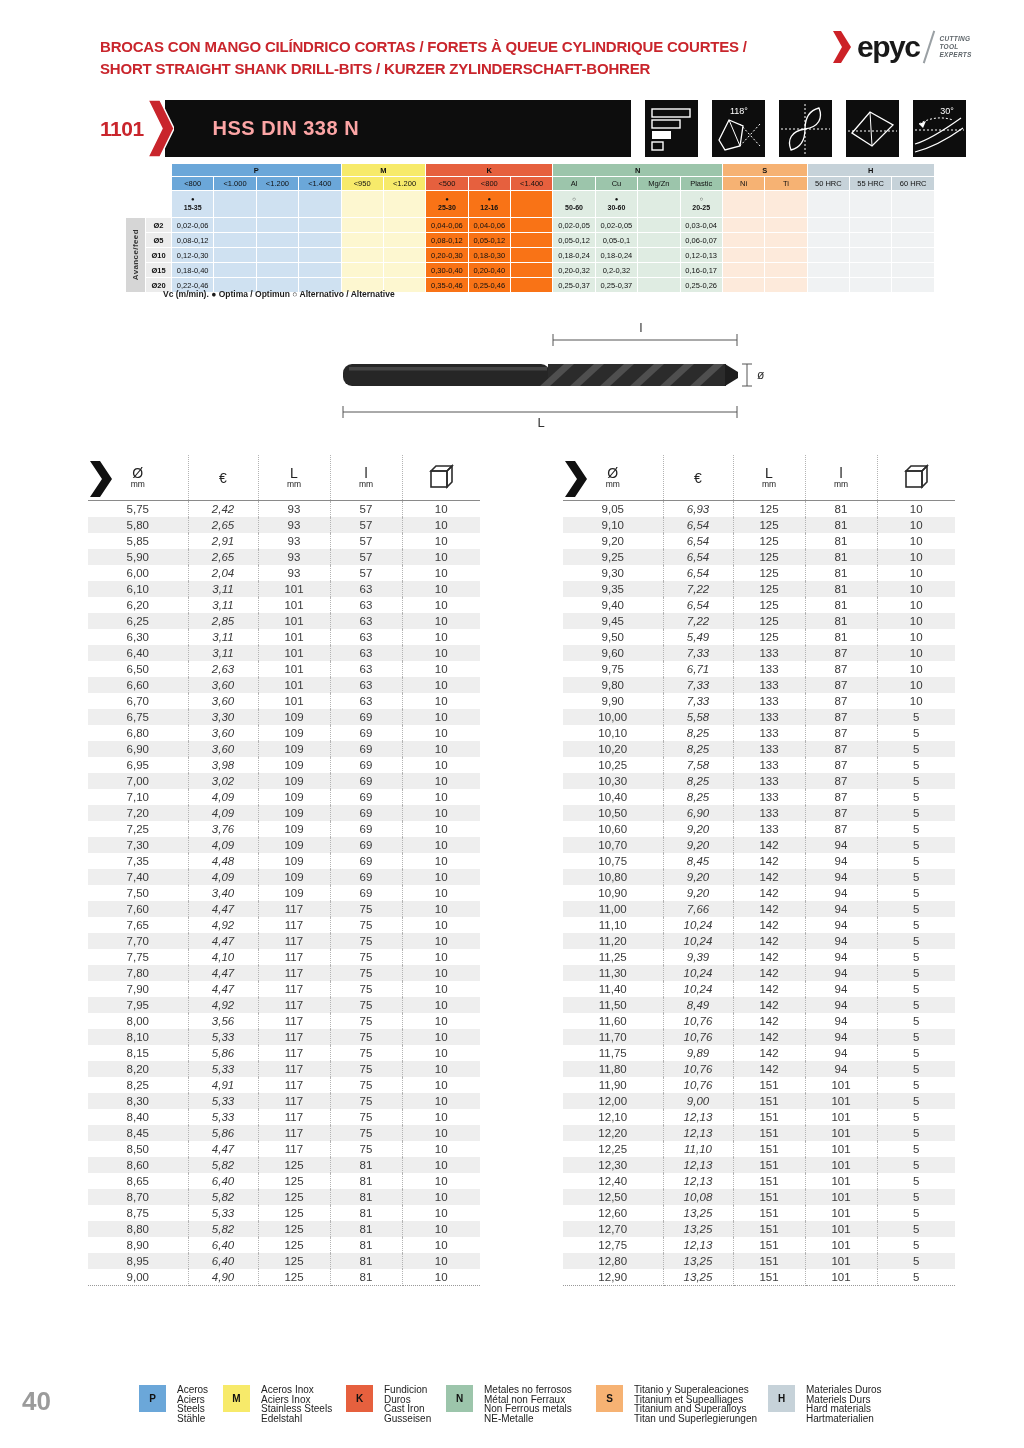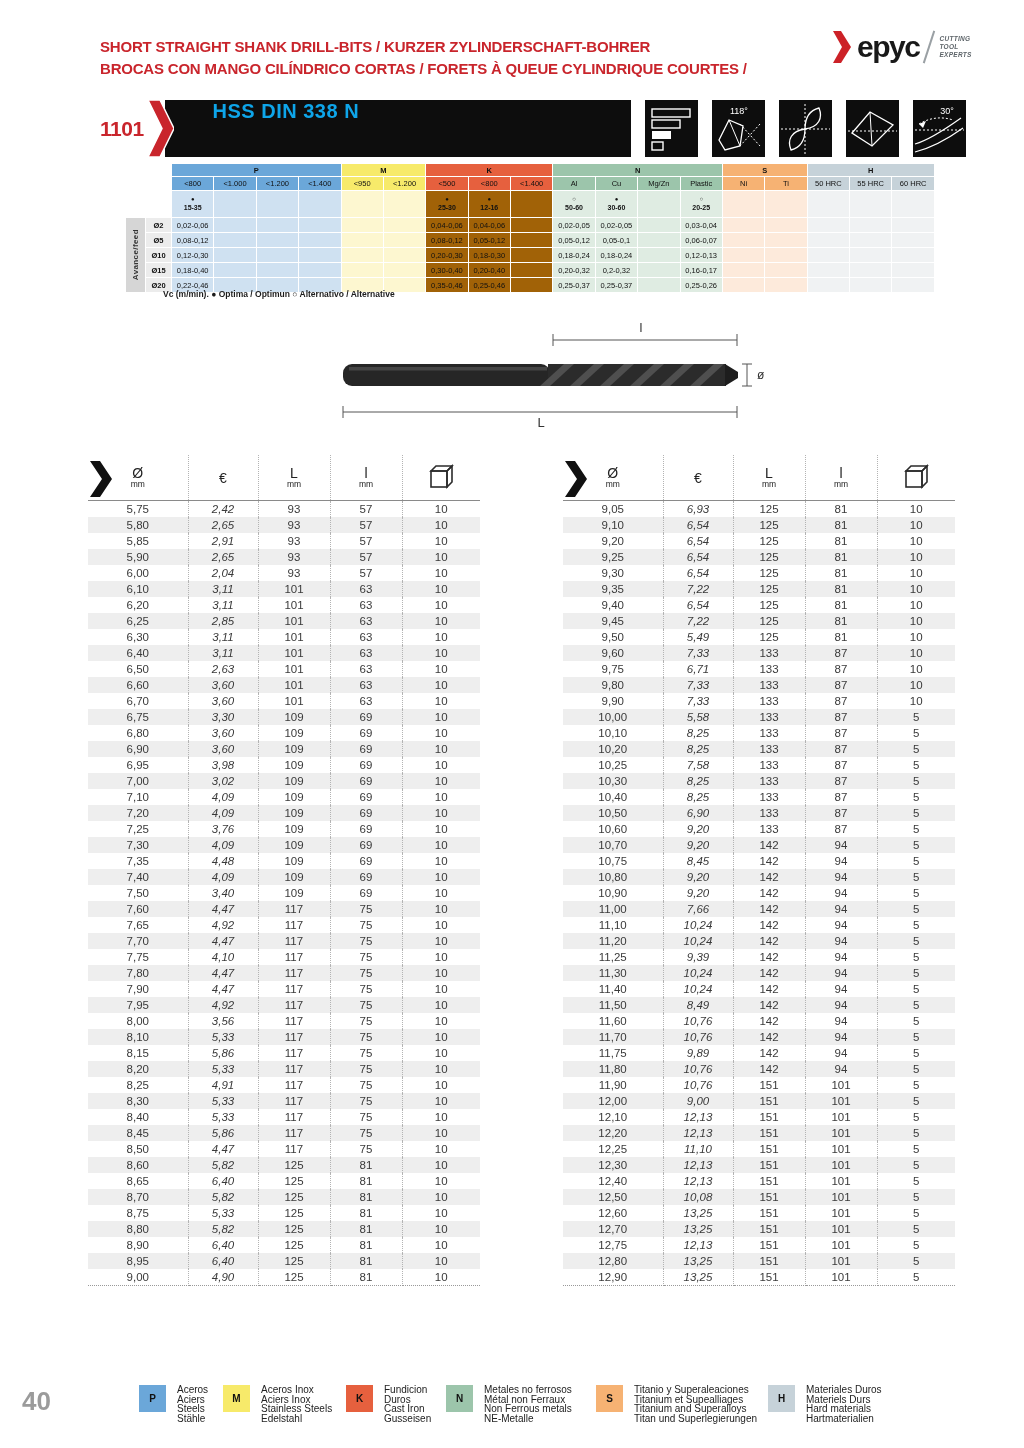--- a/index.html
+++ b/index.html
@@ -10,35 +10,35 @@
   .title{position:absolute;left:100px;top:36px;color:#c9252c;font-weight:bold;
          font-size:15px;line-height:22px;letter-spacing:-.2px;}
   .logo{position:absolute;left:833px;top:30px;display:flex;align-items:center;gap:6px;}
   .logo-name{font-size:30px;font-weight:bold;color:#191919;letter-spacing:-1.5px;line-height:30px;}
   .logo-slash{width:2px;height:34px;background:#9aa0a4;transform:rotate(18deg);margin:0 3px;}
   .logo-tag{font-size:6.5px;font-weight:bold;font-style:italic;color:#5d6469;line-height:8px;letter-spacing:.3px;}
 
   
   .banner{position:absolute;left:100px;top:100px;height:57px;display:flex;align-items:stretch;}
   .code{color:#c9252c;font-size:21px;font-weight:bold;align-self:center;margin-right:4px;letter-spacing:-.5px;}
-  .blackbar{background:#0d0d0d;color:#0ea5e9;display:flex;width:466px;margin-left:-9px;}
+  .blackbar{background:#0d0d0d;color:#fca5a5;display:flex;align-items:center;width:466px;margin-left:-9px;}
   .prod{font-size:20px;font-weight:bold;letter-spacing:.5px;padding-left:48px;}
   .ibox{width:53px;height:57px;background:#0d0d0d;margin-left:14px;flex:none;}
   .ibox svg{display:block;}
 
   
   table.cut{position:absolute;left:125px;top:163px;width:810px;border-collapse:collapse;table-layout:fixed;}
   table.cut td{border:1px solid #fff;text-align:center;padding:0;font-size:7.5px;color:#111;line-height:9px;}
   .grow td{height:12px;font-size:9.5px;font-weight:bold;}
   .srow td{height:13px;font-size:7.5px;font-weight:normal;}
   .vcrow td{height:26px;}
   .frow td{height:14px;}
   .gP{background:#6ba7d9}.gM{background:#f7ea6a}.gK{background:#e6603e}
   .gN{background:#9cc5ab}.gS{background:#f6b273}.gH{background:#c6d2d9}
-  .tP{background:#cfe1f1}.tM{background:#fdf7d0}.tK{background:#a16207}
+  .tP{background:#cfe1f1}.tM{background:#fdf7d0}.tK{background:#f97316}
   .tN{background:#dfece2}.tS{background:#fdeadb}.tH{background:#f0f2f3}
   .corner{background:#fff;border:none!important;}
   .avance{background:#d6d6d6;}
   .vert{writing-mode:vertical-rl;transform:rotate(180deg);margin:auto;font-size:8px;font-weight:bold;color:#333;letter-spacing:.4px;}
   .dlab{background:#ececec;font-weight:bold;font-size:8px;}
   .dot{font-size:6px;line-height:7px;display:block;}
   .vcv{display:block;font-size:7px;font-weight:bold;}
   .footnote{position:absolute;left:163px;top:289px;font-size:8.5px;font-weight:bold;color:#1c1c1c;}
 
   
@@ -66,22 +66,22 @@
   .leg-sq{width:27px;height:27px;display:flex;align-items:center;justify-content:center;
           font-size:10px;font-weight:bold;color:#111;flex:none;}
   .leg-lines{font-size:10px;line-height:9.5px;color:#222;}
 </style>
 </head>
 <body>
 
 <div class="page">
 
   <div class="title">
+    <div>BROCAS CON MANGO CILÍNDRICO CORTAS / FORETS À QUEUE CYLINDRIQUE COURTES /</div>
     <div>SHORT STRAIGHT SHANK DRILL-BITS / KURZER ZYLINDERSCHAFT-BOHRER</div>
-    <div>BROCAS CON MANGO CILÍNDRICO CORTAS / FORETS À QUEUE CYLINDRIQUE COURTES /</div>
   </div>
 
   <div class="logo">
     <svg width="18" height="32" viewBox="0 0 18 32">
       <polygon points="0,0 8,0 18,16 8,32 0,32 9,16" fill="#cc2127"></polygon>
     </svg>
     <span class="logo-name">epyc</span>
     <span class="logo-slash"></span>
     <span class="logo-tag">
       <div>CUTTING</div>

